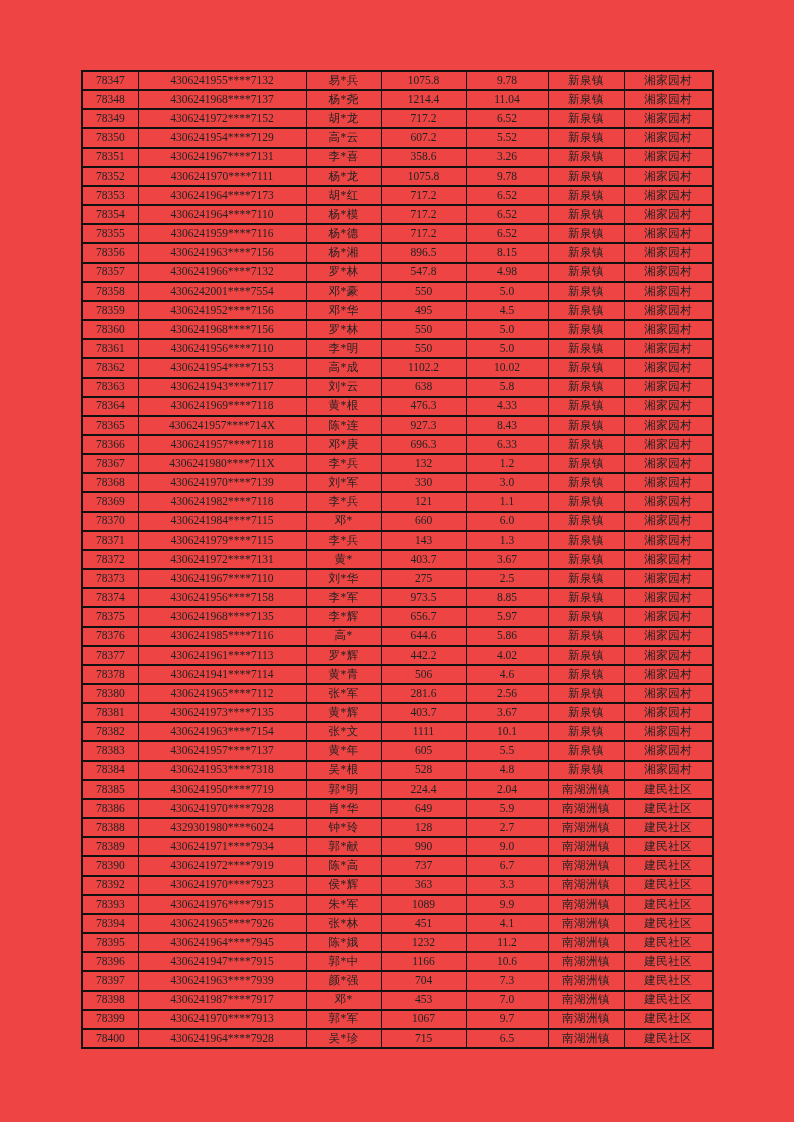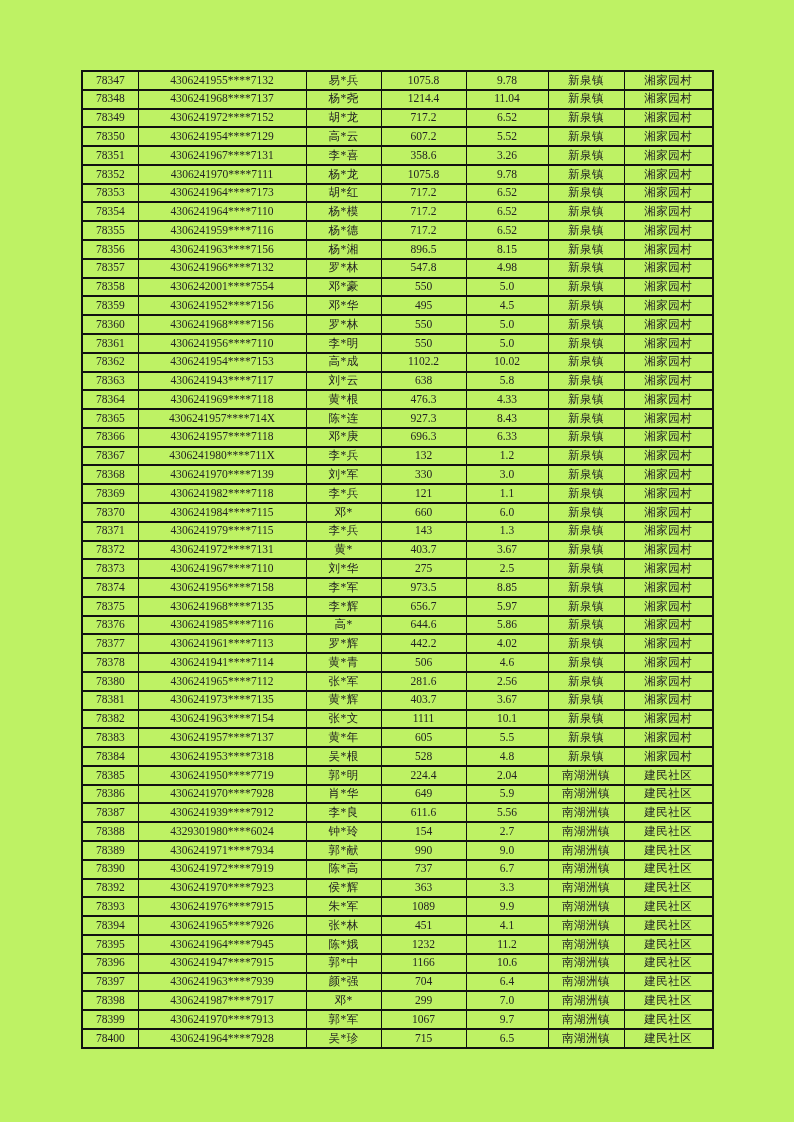--- a/index.html
+++ b/index.html
@@ -6,21 +6,21 @@
   html, body {
     width: 794px;
     height: 1122px;
     background: #ffffff;
     font-family: "Liberation Serif", "DejaVu Serif", serif;
   }
   .page {
     position: relative;
     width: 794px;
     height: 1122px;
-    background: #bef264;
+    background: #ef4444;
     overflow: hidden;
   }
   table.roster {
     position: absolute;
     left: 81px;
     top: 70px;
     width: 631px;
     height: 979px;
     border-collapse: collapse;
     table-layout: fixed;
@@ -405,33 +405,24 @@
         <tr>
     <td class="cell-seq">78386</td>
     <td class="cell-id">4306241970****7928</td>
     <td class="cell-name">肖*华</td>
     <td class="cell-amount">649</td>
     <td class="cell-amount2">5.9</td>
     <td class="cell-town">南湖洲镇</td>
     <td class="cell-village">建民社区</td>
   </tr>
         <tr>
-    <td class="cell-seq">78387</td>
-    <td class="cell-id">4306241939****7912</td>
-    <td class="cell-name">李*良</td>
-    <td class="cell-amount">611.6</td>
-    <td class="cell-amount2">5.56</td>
-    <td class="cell-town">南湖洲镇</td>
-    <td class="cell-village">建民社区</td>
-  </tr>
-        <tr>
     <td class="cell-seq">78388</td>
     <td class="cell-id">4329301980****6024</td>
     <td class="cell-name">钟*玲</td>
-    <td class="cell-amount">154</td>
+    <td class="cell-amount">128</td>
     <td class="cell-amount2">2.7</td>
     <td class="cell-town">南湖洲镇</td>
     <td class="cell-village">建民社区</td>
   </tr>
         <tr>
     <td class="cell-seq">78389</td>
     <td class="cell-id">4306241971****7934</td>
     <td class="cell-name">郭*献</td>
     <td class="cell-amount">990</td>
     <td class="cell-amount2">9.0</td>
@@ -490,29 +481,29 @@
     <td class="cell-amount">1166</td>
     <td class="cell-amount2">10.6</td>
     <td class="cell-town">南湖洲镇</td>
     <td class="cell-village">建民社区</td>
   </tr>
         <tr>
     <td class="cell-seq">78397</td>
     <td class="cell-id">4306241963****7939</td>
     <td class="cell-name">颜*强</td>
     <td class="cell-amount">704</td>
-    <td class="cell-amount2">6.4</td>
+    <td class="cell-amount2">7.3</td>
     <td class="cell-town">南湖洲镇</td>
     <td class="cell-village">建民社区</td>
   </tr>
         <tr>
     <td class="cell-seq">78398</td>
     <td class="cell-id">4306241987****7917</td>
     <td class="cell-name">邓*</td>
-    <td class="cell-amount">299</td>
+    <td class="cell-amount">453</td>
     <td class="cell-amount2">7.0</td>
     <td class="cell-town">南湖洲镇</td>
     <td class="cell-village">建民社区</td>
   </tr>
         <tr>
     <td class="cell-seq">78399</td>
     <td class="cell-id">4306241970****7913</td>
     <td class="cell-name">郭*军</td>
     <td class="cell-amount">1067</td>
     <td class="cell-amount2">9.7</td>

